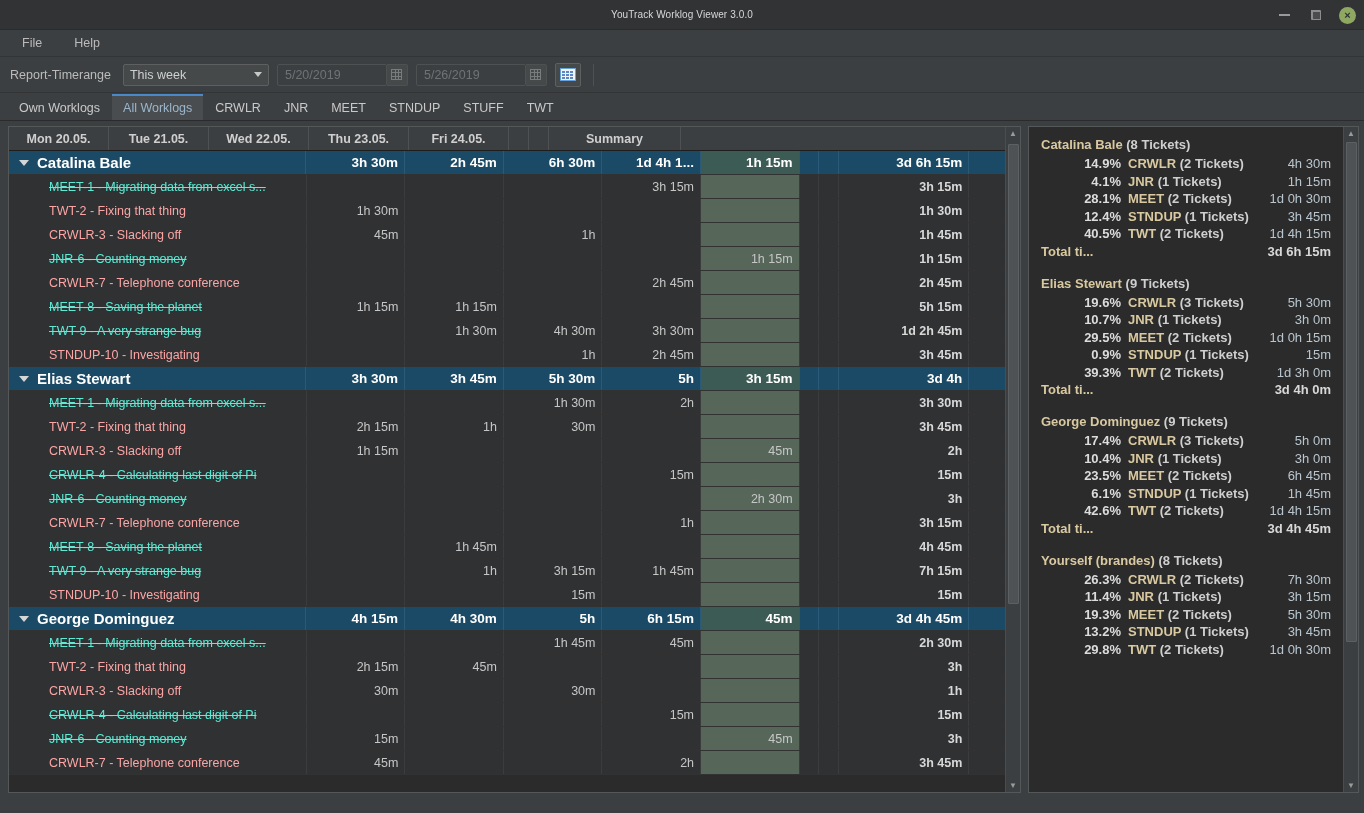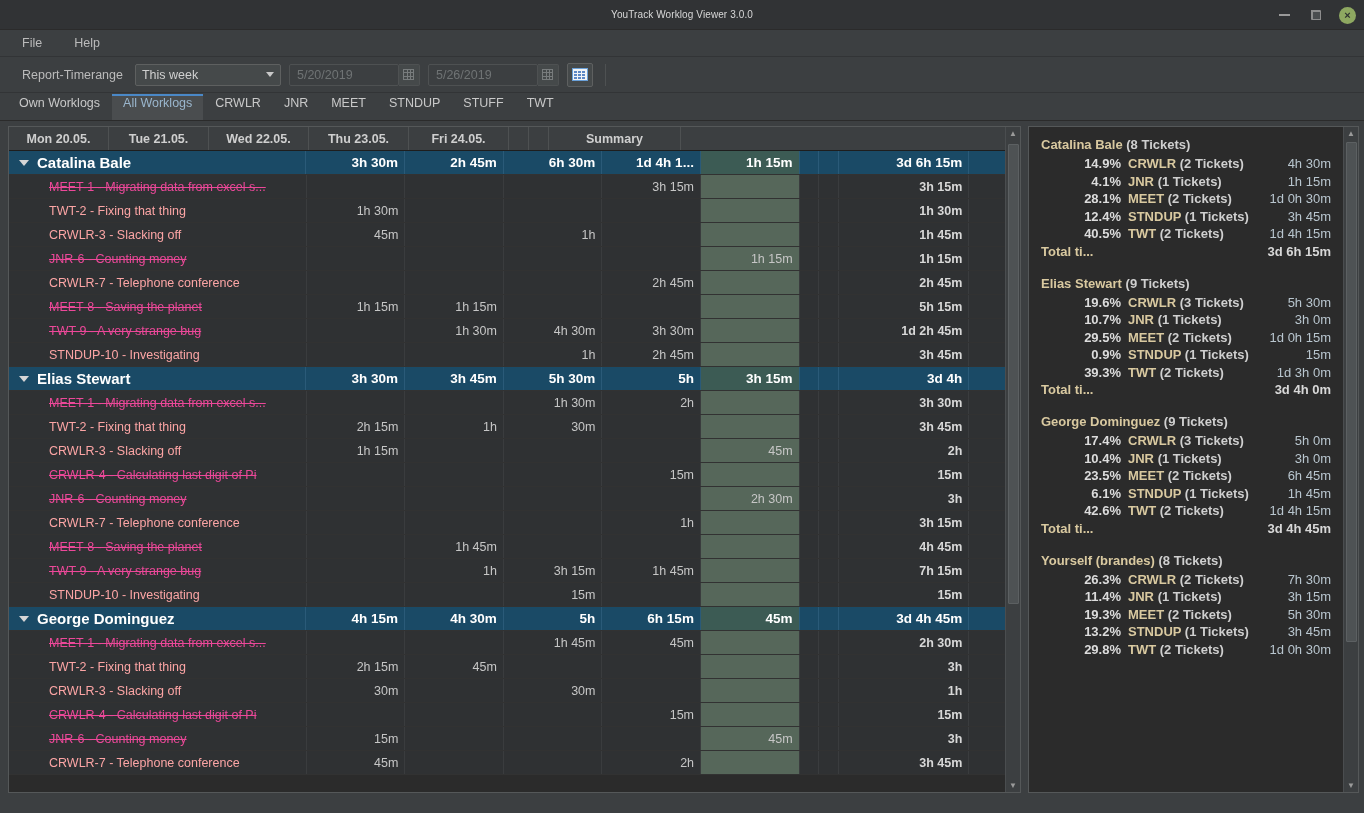--- a/index.html
+++ b/index.html
@@ -22,21 +22,21 @@
   .win-min { width: 11px; height: 1.5px; background: #9a9a9a; }
   .win-max { width: 10px; height: 10px; position: relative; }
   .win-max::before{content:"";position:absolute;left:0;top:0;width:8px;height:8px;border:1.3px solid #8d8d8d;border-right-color:#5c5c5c;border-bottom-color:#5c5c5c;}
   .win-max::after{content:"";position:absolute;right:0;bottom:0;width:7px;height:7px;background:#4a4d4f;border:1.3px solid #8d8d8d;}
   .win-close { width: 17px; height: 17px; border-radius: 50%; background:#8ea861; display:flex; align-items:center; justify-content:center; color:#2f3331; font-size:11px; font-weight:bold; line-height:1;}
   
   .menubar { height: 27px; background:#3c3f41; display:flex; align-items:center; padding-left: 12px; gap: 12px; border-bottom: 1px solid #323436;}
   .menu-item { color:#bbbbbb; font-size:12.5px; padding: 4px 10px; border-radius: 2px;}
   
   .toolbar { height:36px; background:#3c3f41; display:flex; align-items:center; padding:0 10px; gap:8px; border-bottom:1px solid #323436;}
-  .tb-label { color:#bbbbbb; font-size:12.5px; margin-right:4px;margin-left:12px;}
+  .tb-label { color:#bbbbbb; font-size:12.5px; margin-right:4px;}
   .combo {
     height:22px; background:#45494a; border:1px solid #5e6060; border-radius:2px;
     display:flex; align-items:center; padding:0 6px; color:#d0d0d0; font-size:12.5px; position:relative;
   }
   .combo .caret { margin-left:auto; width:0;height:0;border-left:4.5px solid transparent;border-right:4.5px solid transparent;border-top:5px solid #c8c8c8;}
   .combo-timerange { width:146px; }
   .combo-author { width:204px; }
   .datefield {
     height:22px; width:110px; background:#3c3f41; border:1px solid #4e5152; border-radius:2px;
     display:flex; align-items:center; color:#6f7374; font-size:12.5px; padding-left:7px;
@@ -45,21 +45,21 @@
   .mini-grid { width:11px;height:11px;background:#787c7d; display:grid;grid-template-columns:repeat(3,1fr);grid-template-rows:repeat(3,1fr);gap:1px;padding:1px;}
   .mini-grid i{background:#45494a;}
   .datewrap{display:flex;}
   .icon-btn { width:26px;height:24px;background:#45494a;border:1px solid #5e6060;border-radius:2px;display:flex;align-items:center;justify-content:center;}
   .sheet-icon { width:16px;height:13px;border:1.5px solid #6aa0d8;background:#f0f3f6;display:flex;flex-direction:column;padding:1.5px;gap:1px;}
   .sheet-icon .r{display:flex;gap:1px;flex:1;}
   .sheet-icon .r i{flex:1;background:#5b87c6;}
   .tb-sep{width:1px;height:22px;background:#4e5152;margin:0 4px;}
   
   .tabbar{height:28px;background:#3c3f41;display:flex;align-items:flex-end;padding-left:8px;gap:1px;border-bottom:1px solid #2b2b2b;}
-  .tab{height:26px;padding:0 11px;display:flex;font-size:12.5px;color:#c9c9c9;background:#3c3f41;border-top:2px solid transparent;}
+  .tab{height:26px;padding:0 11px;display:flex;align-items:center;font-size:12.5px;color:#c9c9c9;background:#3c3f41;border-top:2px solid transparent;}
   .tab.active{background:#4a4d4f;border-top:2px solid #4a88c7;color:#9ab6cd;}
   
   .main{display:flex;height:672px;background:#3c3f41;padding:5px 0 0 0;}
   .left-pane{width:1013px;margin-left:8px;border:1px solid #555859;background:#2b2b2b;display:flex;flex-direction:column;overflow:hidden;}
   .splitter{width:7px;}
   .right-pane{flex:1;margin-right:5px;background:#2b2b2b;border:1px solid #555859;display:flex;overflow:hidden;}
   
   .tbl-header{display:flex;background:#3c3f41;height:24px;flex:0 0 auto;border-bottom:1px solid #1e1e1e;}
   .th{display:flex;align-items:center;justify-content:center;font-size:12.5px;font-weight:bold;color:#cfcfcf;border-right:1px solid #4e5152;height:100%;}
   .tbl-body{flex:1;overflow:hidden;position:relative;}
@@ -70,21 +70,21 @@
   .cell.num{justify-content:flex-end;}
   .row.group .cell{color:#ffffff;font-weight:bold;font-size:13.5px;border-right-color:#2a5a78;}
   .row.group .cell.issue{font-size:15px;}
   .row.normal .cell{color:#c6c6c6;}
   .row.normal .cell.summary{font-weight:bold;color:#d8d8d8;}
   .cell.today{background:#56675a;}
   .row.group .cell.today{background:#3c5b54;}
   .issue{padding-left:10px;}
   .issue .ilink{font-size:12.5px;}
   .ilink.open{color:#fca5a5;}
-  .ilink.done{color:#ec4899;text-decoration:line-through;}
+  .ilink.done{color:#5eead4;text-decoration:line-through;}
   .sub .issue{padding-left:40px;}
   .twisty{display:inline-block;width:0;height:0;border-left:5px solid transparent;border-right:5px solid transparent;border-top:6px solid #d6d6d6;margin-right:8px;}
   
   .c-issue{width:302px;}
   .c-day{width:100px;}
   .c-sat{width:20px;}
   .c-sun{width:20px;}
   .c-sum{width:132px;}
   .c-pad{width:36px;border-right:none;}
   

